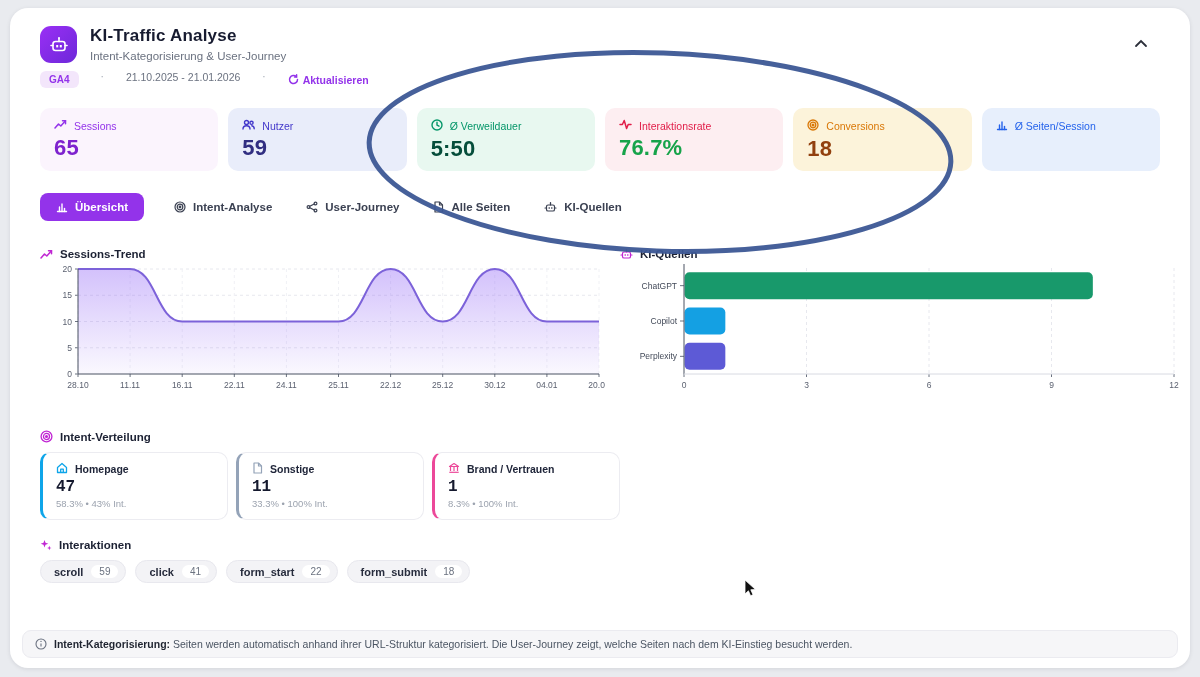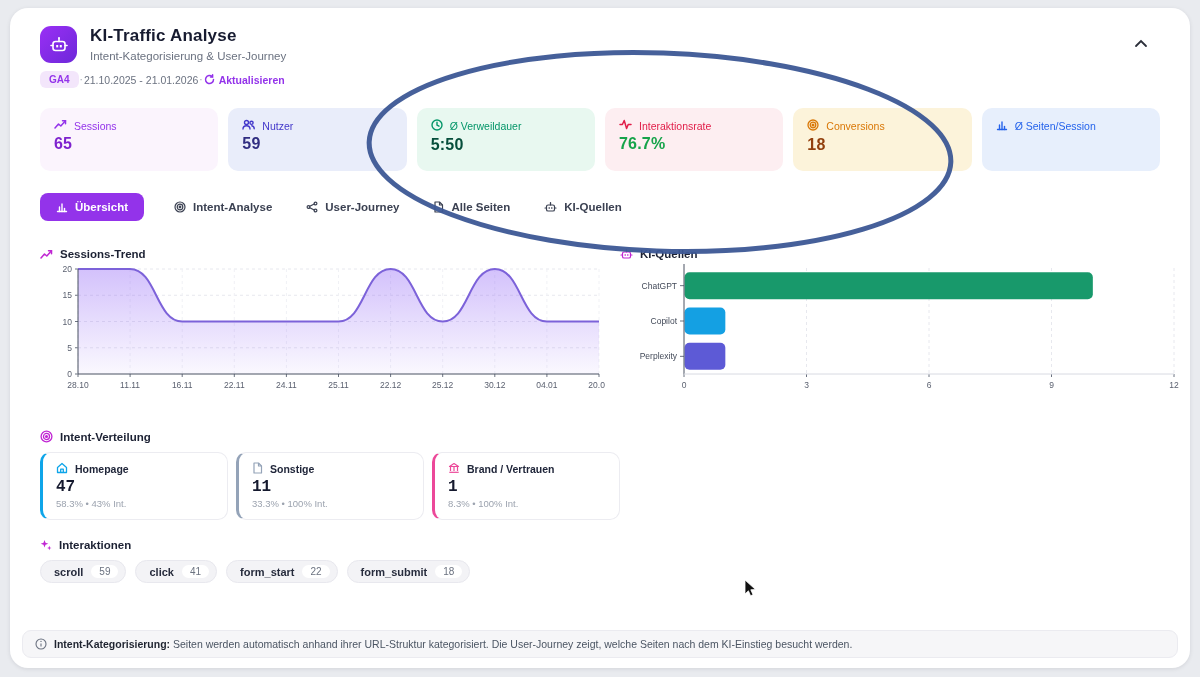--- a/index.html
+++ b/index.html
@@ -8,30 +8,30 @@
   .panel { position:absolute; left:10px; top:8px; width:1180px; height:660px; background:#ffffff;
            border-radius:18px; box-shadow:0 1px 4px rgba(16,24,40,.10); padding:18px 30px 0 30px; }
   
   .header-row { display:flex; align-items:flex-start;justify-content:center; }
   .app-icon { width:37px; height:37px; border-radius:11px; background:linear-gradient(135deg,#9a2ff5,#6d28d9);
               display:flex; align-items:center; justify-content:center; flex:0 0 auto; }
   .titles { margin-left:13px; }
   .page-title { font-size:17px; font-weight:700; color:#171b30; letter-spacing:.2px; }
   .page-subtitle { font-size:11.5px; color:#6b7280; margin-top:4px; }
   .collapse-btn { margin-left:auto; margin-right:12px; margin-top:8px; cursor:pointer; color:#2b2f3a; }
-  .meta-row { display:flex; align-items:center; gap:1px; margin-top:8px; }
+  .meta-row { display:flex; gap:22px; margin-top:8px; }
   .ga4-badge { background:#f3e6fb; color:#9333ea; font-size:10px; font-weight:700; padding:3px 9px; border-radius:6px; }
   .meta-dot { color:#9ca3af; font-size:10px; }
   .meta-date { color:#6b7280; font-size:10.5px; }
   .refresh-link { color:#9333ea; font-size:10.5px; font-weight:700; display:flex; align-items:center; gap:4px; cursor:pointer; }
   
   .stats-row { display:flex; gap:10px; margin-top:20px; }
   .stat-card { flex:1 1 0; border-radius:10px; padding:11px 14px 10px 14px; height:63px; }
   .stat-top { display:flex; align-items:center; gap:7px; font-size:10.5px; font-weight:400; }
-  .stat-value { font-size:16px; font-weight:800; margin-top:3px; letter-spacing:.2px; }
+  .stat-value { font-size:22px; font-weight:800; margin-top:3px; letter-spacing:.2px; }
   
   .tabs-row { display:flex; align-items:center; gap:26px; margin-top:22px; }
   .tab { display:flex; align-items:center; gap:7px; font-size:11.5px; font-weight:700; color:#3b4152; cursor:pointer;
          padding:8px 4px; border-radius:8px; }
   .tab.active { background:#9333ea; color:#ffffff; padding:8px 16px; }
   
   .charts-row { display:flex; gap:15px; margin-top:27px;justify-content:space-between; }
   .chart-box { flex:0 0 auto; }
   .section-head { display:flex; align-items:center; gap:7px; font-size:11.5px; font-weight:700; color:#1c2133; }
   .section-head .ico { color:#9333ea; display:flex; }

